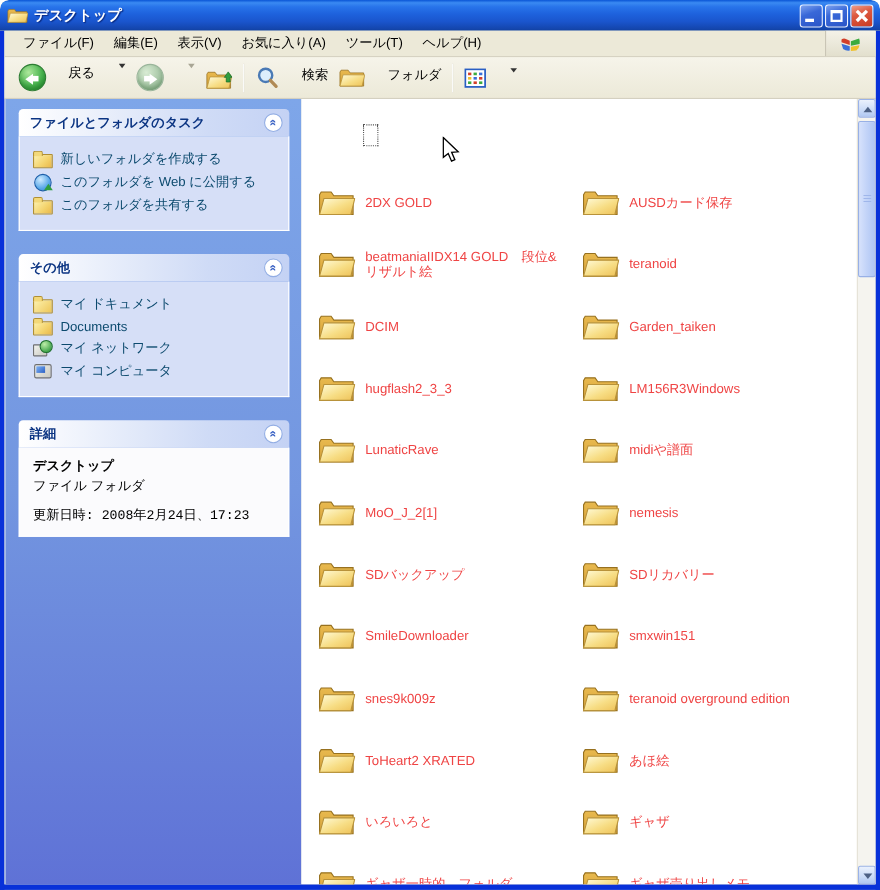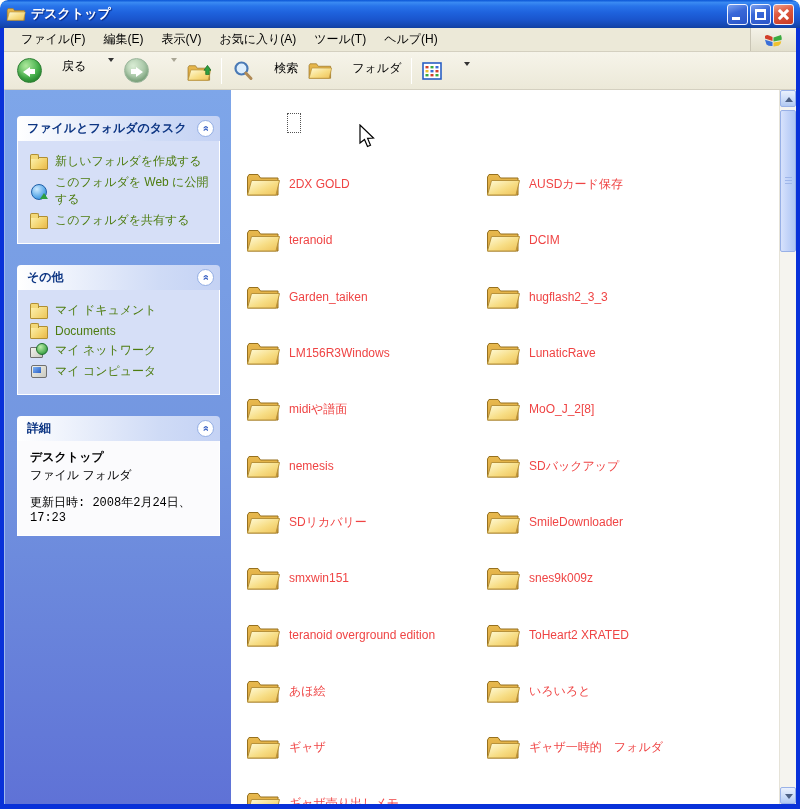--- a/index.html
+++ b/index.html
@@ -42,33 +42,33 @@
   .nav-circle.dis { border-color:#9ab59b; background:radial-gradient(circle at 35% 30%, #d9ecd4 0%, #a9c8a8 55%, #8aae8c 100%); }
   .arr-left { position:absolute; left:5px; top:7.5px; width:0; height:0; border-top:5px solid transparent; border-bottom:5px solid transparent; border-right:7px solid #fff; }
   .arr-left::after { content:""; position:absolute; left:6px; top:-2.5px; width:6px; height:5px; background:#fff; }
   .arr-right { position:absolute; right:5px; top:7.5px; width:0; height:0; border-top:5px solid transparent; border-bottom:5px solid transparent; border-left:7px solid #fff; }
   .arr-right::after { content:""; position:absolute; right:6px; top:-2.5px; width:6px; height:5px; background:#fff; }
 
   
   .body { flex:1 1 auto; display:flex; position:relative; overflow:hidden; }
 
   
-  .sidebar { width:227px; flex:0 0 auto; background:linear-gradient(180deg,#7ea6e9 0%,#7498e2 45%,#6golden 0,#6176d8 100%);
+  .sidebar { width:270px; flex:0 0 auto; background:linear-gradient(180deg,#7ea6e9 0%,#7498e2 45%,#6golden 0,#6176d8 100%);
     background:linear-gradient(180deg,#7ea6e9 0%,#7396e0 50%,#5f72d6 100%);
-    border-left:1px solid #9db9ef; padding:26px 11px 0 12px; overflow:hidden; }
+    border-left:1px solid #9db9ef; padding:9px 11px 0 12px; overflow:hidden; }
   .panel { margin-bottom:21px; border-radius:4px 4px 0 0; }
   .panel-header { height:25px; display:flex; align-items:center; justify-content:space-between; padding:0 6px 0 10px;
     background:linear-gradient(90deg,#ffffff 0%,#cfdbf6 70%,#c4d2f4 100%); border-radius:4px 4px 0 0; }
   .panel-title { font-size:12px; font-weight:bold; color:#0c3583; }
   .chevron-btn { width:17px; height:17px; border-radius:50%; background:#fff; border:1px solid #93aee4; color:#3a62c4; display:flex; align-items:center; justify-content:center; cursor:default; }
   .chevron-btn span { display:inline-block; transform:rotate(-90deg); font-size:11px; font-weight:bold; line-height:1; }
   .panel-body { background:#d6dff7; border:1px solid #ffffff; border-top:none; padding:8px 6px 10px 12px; }
   .panel-body.details { background:#fbfbfd; color:#000; }
   .task-item { display:flex; align-items:center; gap:7px; margin:4px 0; cursor:pointer; }
-  .task-label { font-size:12px; color:#4d7c0f; }
+  .task-label { font-size:12px; color:#0c4a6e; }
   .details .d-name { font-size:12px; font-weight:bold; margin-bottom:1px; }
   .details .d-type { font-size:12px; margin-bottom:10px; }
   .details .d-mod { font-size:12px;font-family:Liberation Mono, monospace; }
 
   
   .sb-icon { position:relative; width:18px; height:15px; flex:0 0 auto; }
   .folder-icon::before, .new-folder-icon::before, .share-folder-icon::before, .my-documents-icon::before {
     content:""; position:absolute; left:0; top:3px; width:16px; height:11px; border:1px solid #b08f33; border-radius:1px;
     background:linear-gradient(135deg,#fdf2ae 0%,#f3d26b 60%,#e9b84a 100%); }
   .folder-icon::after, .new-folder-icon::after, .share-folder-icon::after, .my-documents-icon::after {
@@ -316,20 +316,26 @@
               <span class="folder-label">2DX GOLD</span>
             </div>
 
             <div class="folder-item">
               <svg width="34" height="28" viewBox="0 0 34 28">
                 <use href="#xp-folder"></use>
               </svg>
               <span class="folder-label">AUSDカード保存</span>
             </div>
 
+            <div class="folder-item">
+              <svg width="34" height="28" viewBox="0 0 34 28">
+                <use href="#xp-folder"></use>
+              </svg>
+              <span class="folder-label">beatmaniaIIDX14 GOLD　段位&amp;リザルト絵</span>
+            </div>
 
             <div class="folder-item">
               <svg width="34" height="28" viewBox="0 0 34 28">
                 <use href="#xp-folder"></use>
               </svg>
               <span class="folder-label">teranoid</span>
             </div>
 
             <div class="folder-item">
               <svg width="34" height="28" viewBox="0 0 34 28">
@@ -370,21 +376,21 @@
               <svg width="34" height="28" viewBox="0 0 34 28">
                 <use href="#xp-folder"></use>
               </svg>
               <span class="folder-label">midiや譜面</span>
             </div>
 
             <div class="folder-item">
               <svg width="34" height="28" viewBox="0 0 34 28">
                 <use href="#xp-folder"></use>
               </svg>
-              <span class="folder-label">MoO_J_2[8]</span>
+              <span class="folder-label">MoO_J_2[1]</span>
             </div>
 
             <div class="folder-item">
               <svg width="34" height="28" viewBox="0 0 34 28">
                 <use href="#xp-folder"></use>
               </svg>
               <span class="folder-label">nemesis</span>
             </div>
 
             <div class="folder-item">

